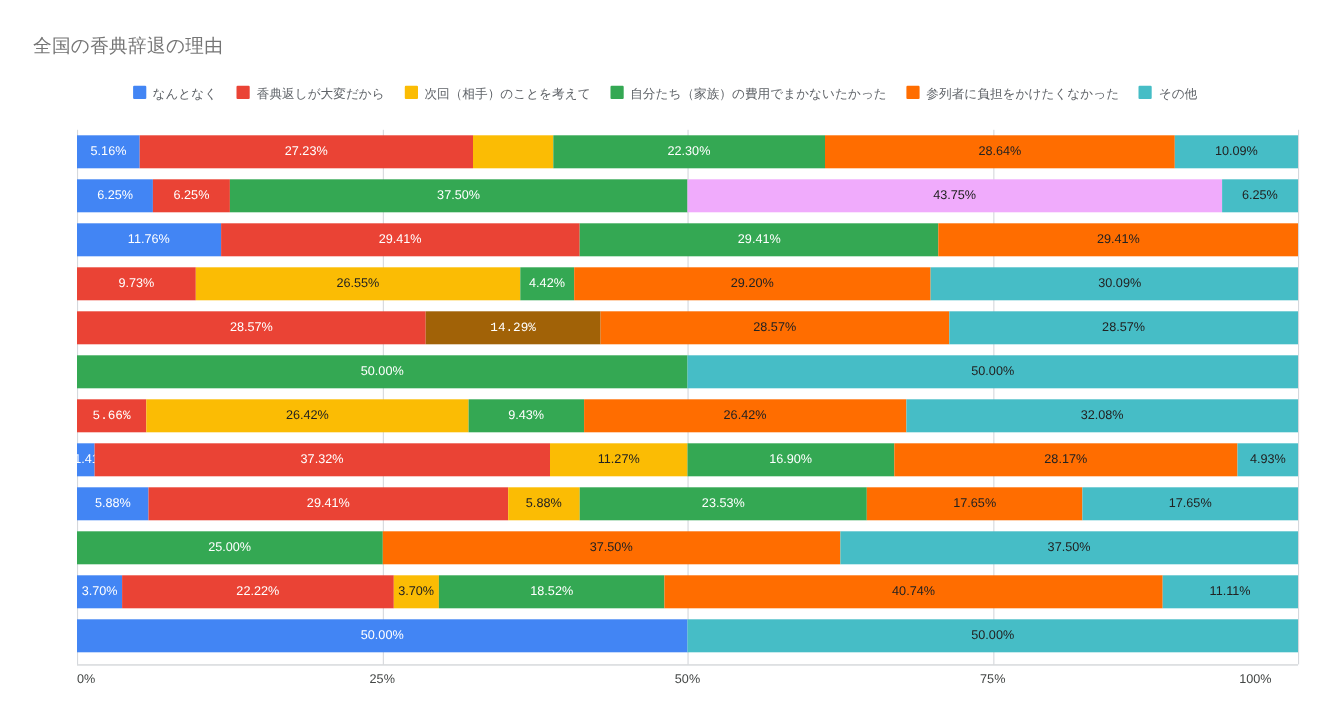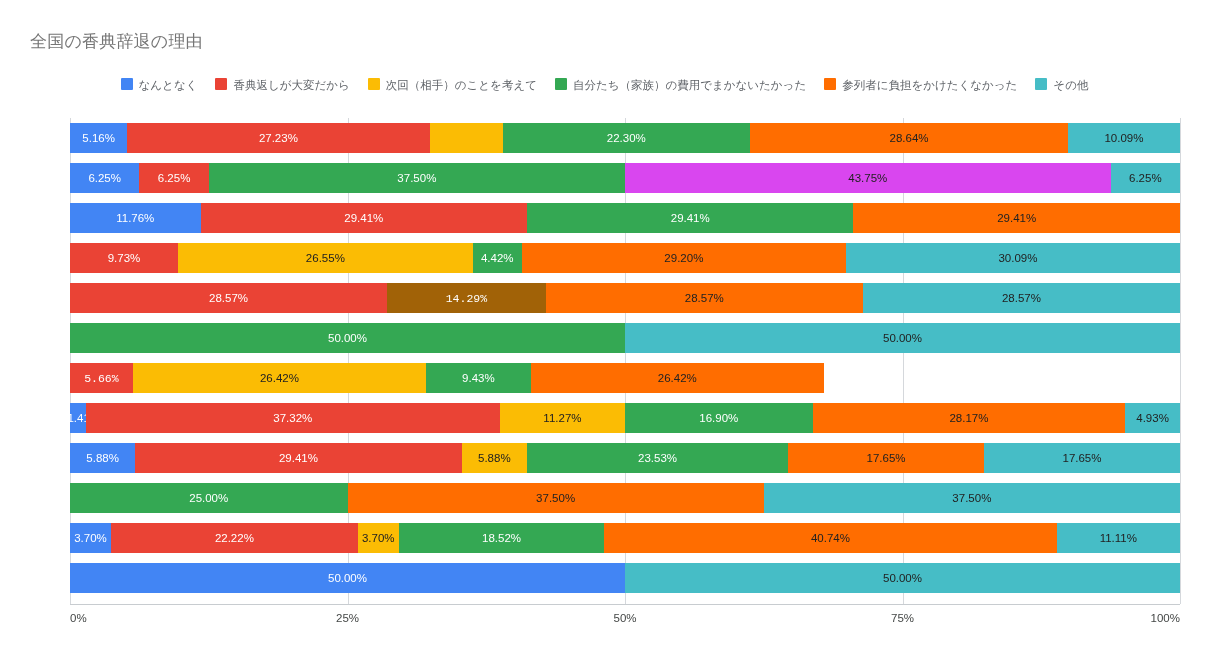--- a/index.html
+++ b/index.html
@@ -122,21 +122,21 @@
         <div class="bar">
           <div class="seg light" style="width: 6.25%; background: rgb(66, 133, 244);">
             <span>6.25%</span>
           </div>
           <div class="seg light" style="width: 6.25%; background: rgb(234, 67, 53);">
             <span>6.25%</span>
           </div>
           <div class="seg light" style="width: 37.5%; background: rgb(52, 168, 83);">
             <span>37.50%</span>
           </div>
-          <div class="seg dark" style="width: 43.75%; background: #d946ef;">
+          <div class="seg dark" style="width: 43.75%; background: #f0abfc;">
             <span>43.75%</span>
           </div>
           <div class="seg dark" style="width: 6.25%; background: rgb(70, 189, 198);">
             <span>6.25%</span>
           </div>
         </div>
       </div>
       <div class="row" style="top: 85px;">
         <div class="bar">
           <div class="seg light" style="width: 11.7612%; background: rgb(66, 133, 244);">
@@ -204,20 +204,23 @@
             <span>5.66%</span>
           </div>
           <div class="seg dark" style="width: 26.4174%; background: rgb(251, 188, 4);">
             <span>26.42%</span>
           </div>
           <div class="seg light" style="width: 9.42906%; background: rgb(52, 168, 83);">
             <span>9.43%</span>
           </div>
           <div class="seg dark" style="width: 26.4174%; background: rgb(255, 109, 0);">
             <span>26.42%</span>
+          </div>
+          <div class="seg dark" style="width: 32.0768%; background: rgb(70, 189, 198);">
+            <span>32.08%</span>
           </div>
         </div>
       </div>
       <div class="row" style="top: 285px;">
         <div class="bar">
           <div class="seg light overflow-left" style="width: 1.41%; background: rgb(66, 133, 244);">
             <span>1.41%</span>
           </div>
           <div class="seg light" style="width: 37.32%; background: rgb(234, 67, 53);">
             <span>37.32%</span>
@@ -304,16 +307,16 @@
         </div>
       </div>
     </div>
 
   <div id="axis-baseline"></div>
   <div id="xlabels">
       <div class="xtick first" style="left: 0px;">0%</div>
       <div class="xtick" style="left: 277.5px;">25%</div>
       <div class="xtick" style="left: 555px;">50%</div>
       <div class="xtick" style="left: 832.5px;">75%</div>
-      <div class="xtick last" style="left: 1110px;">100%</div>
+      <div class="xtick last" style="left: 1086px;">100%</div>
     </div>
 
 </div>
 
 </body></html>

